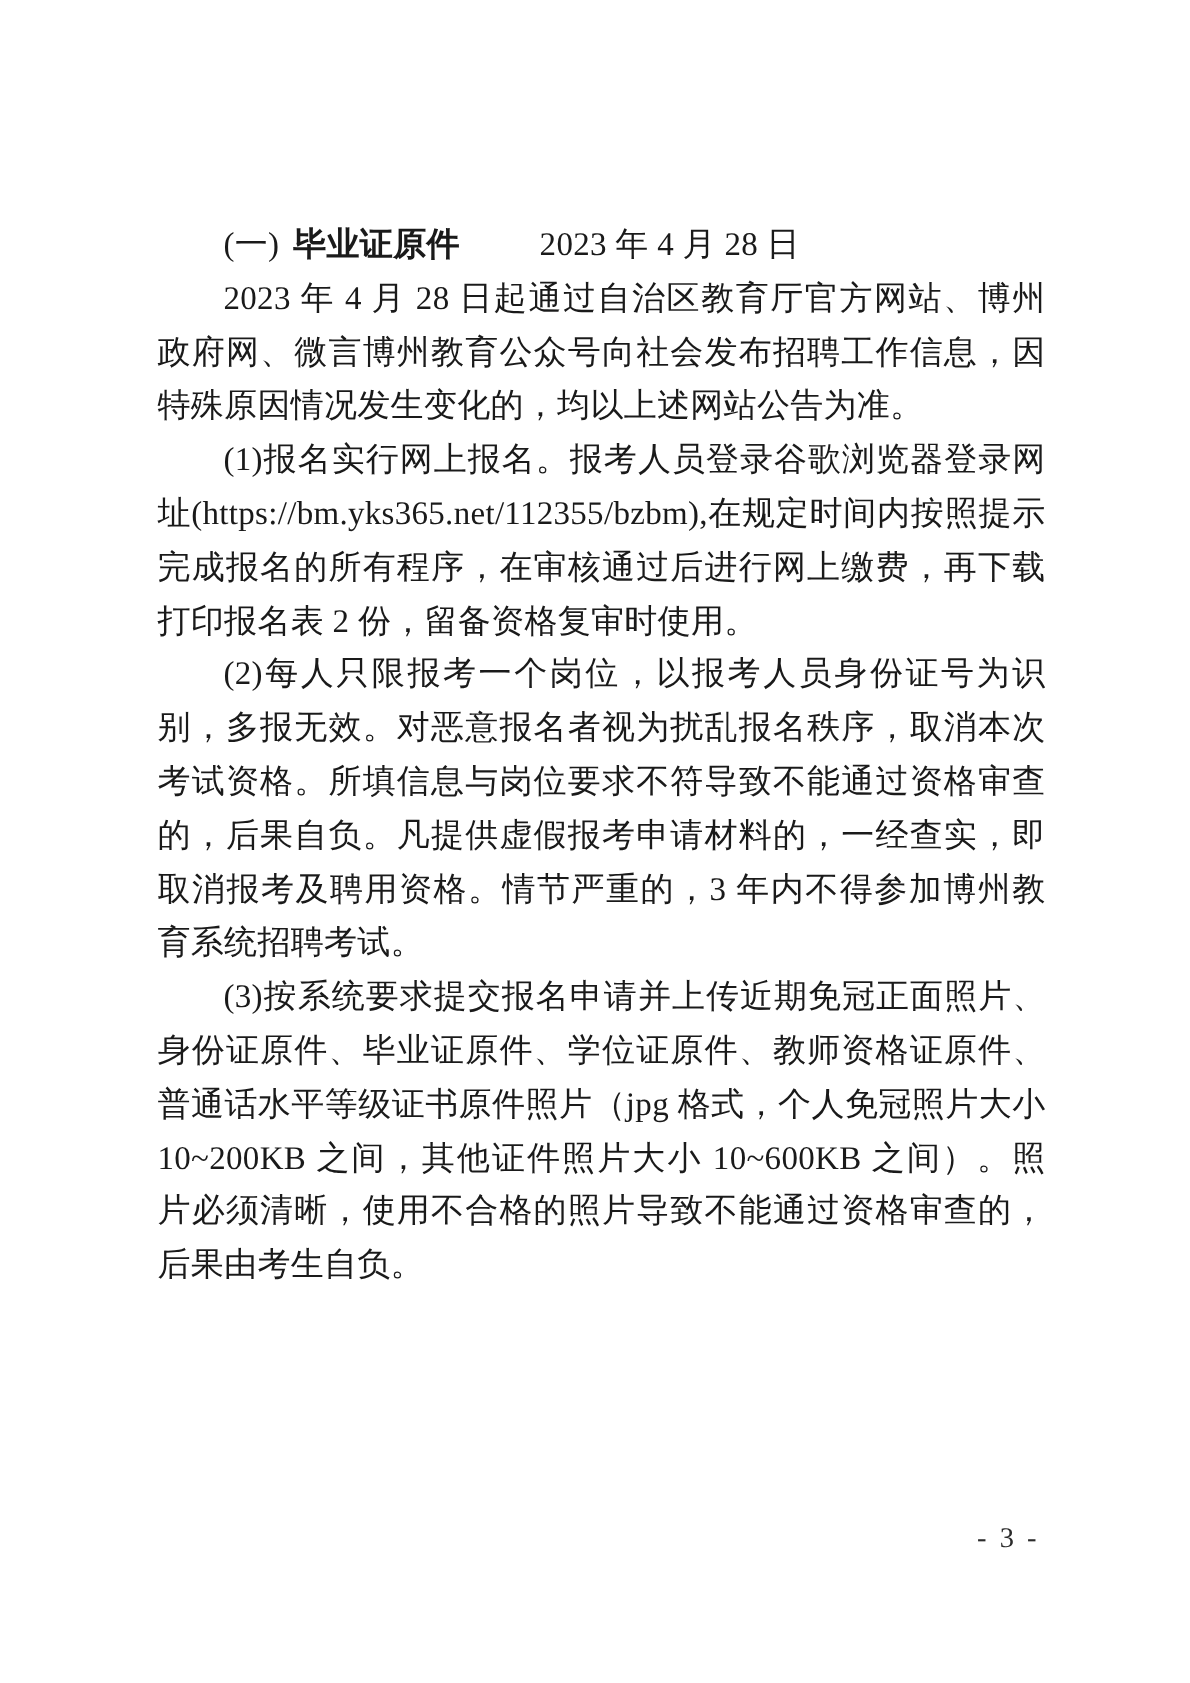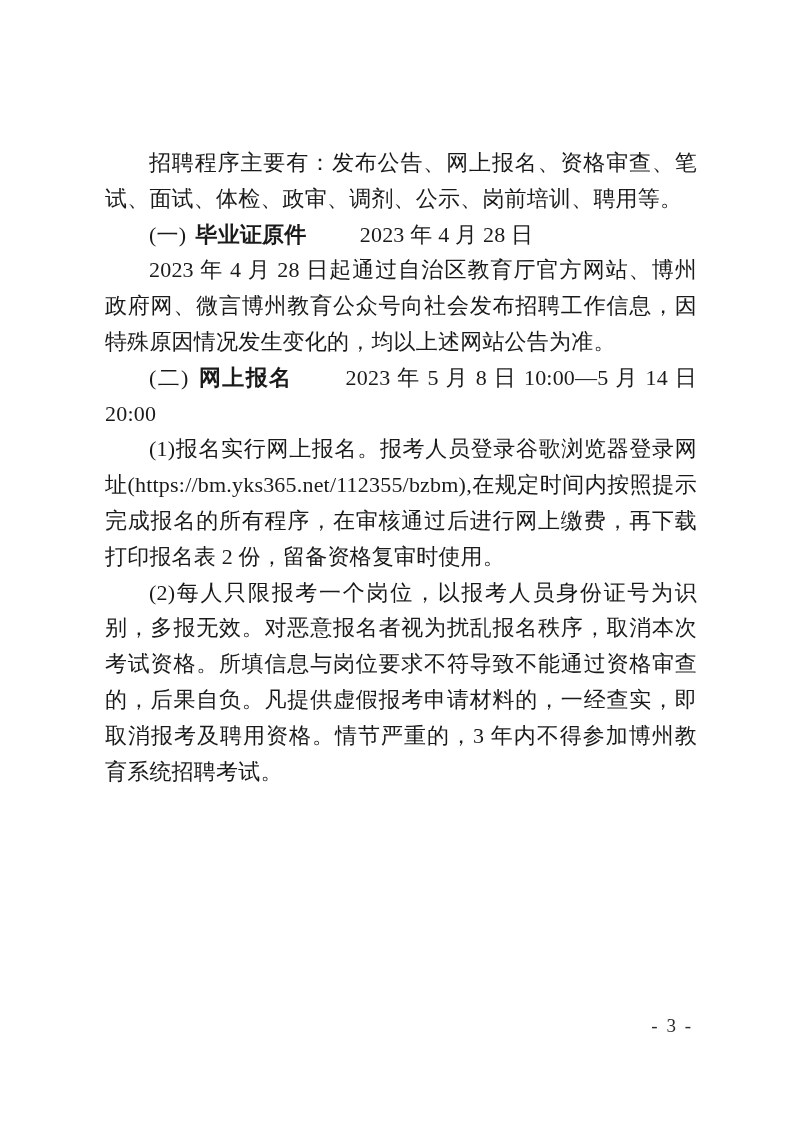--- a/index.html
+++ b/index.html
@@ -54,29 +54,28 @@
     letter-spacing: 2px;
     color: #2b2b2b;
   }
 </style>
 </head>
 <body>
 
 <div class="page">
   <main class="content">
 
-    <p class="para">招聘程序主要有：发布公告、网上报名、资格审查、笔试、面试、体检、政审、调剂、公示、岗前培训、聘用等。</p>
 
     <p class="heading"><span class="h-marker">(一)</span><span class="h-label">毕业证原件</span><span class="h-date">2023 年 4 月 28 日</span></p>
 
     <p class="para">2023 年 4 月 28 日起通过自治区教育厅官方网站、博州政府网、微言博州教育公众号向社会发布招聘工作信息，因特殊原因情况发生变化的，均以上述网站公告为准。</p>
 
-    <p class="heading"><span class="h-marker">(二)</span><span class="h-label">网上报名</span><span class="h-date">2023 年 5 月 8 日 10:00—5 月 14 日 20:00</span></p>
 
     <p class="para">(1)报名实行网上报名。报考人员登录谷歌浏览器登录网址(https://bm.yks365.net/112355/bzbm),在规定时间内按照提示完成报名的所有程序，在审核通过后进行网上缴费，再下载打印报名表 2 份，留备资格复审时使用。</p>
 
     <p class="para">(2)每人只限报考一个岗位，以报考人员身份证号为识别，多报无效。对恶意报名者视为扰乱报名秩序，取消本次考试资格。所填信息与岗位要求不符导致不能通过资格审查的，后果自负。凡提供虚假报考申请材料的，一经查实，即取消报考及聘用资格。情节严重的，3 年内不得参加博州教育系统招聘考试。</p>
 
+    <p class="para">(3)按系统要求提交报名申请并上传近期免冠正面照片、身份证原件、毕业证原件、学位证原件、教师资格证原件、普通话水平等级证书原件照片（jpg 格式，个人免冠照片大小 10~200KB 之间，其他证件照片大小 10~600KB 之间）。照片必须清晰，使用不合格的照片导致不能通过资格审查的，后果由考生自负。</p>
 
   </main>
 
   <div class="page-number">- 3 -</div>
 </div>
 
 </body></html>

